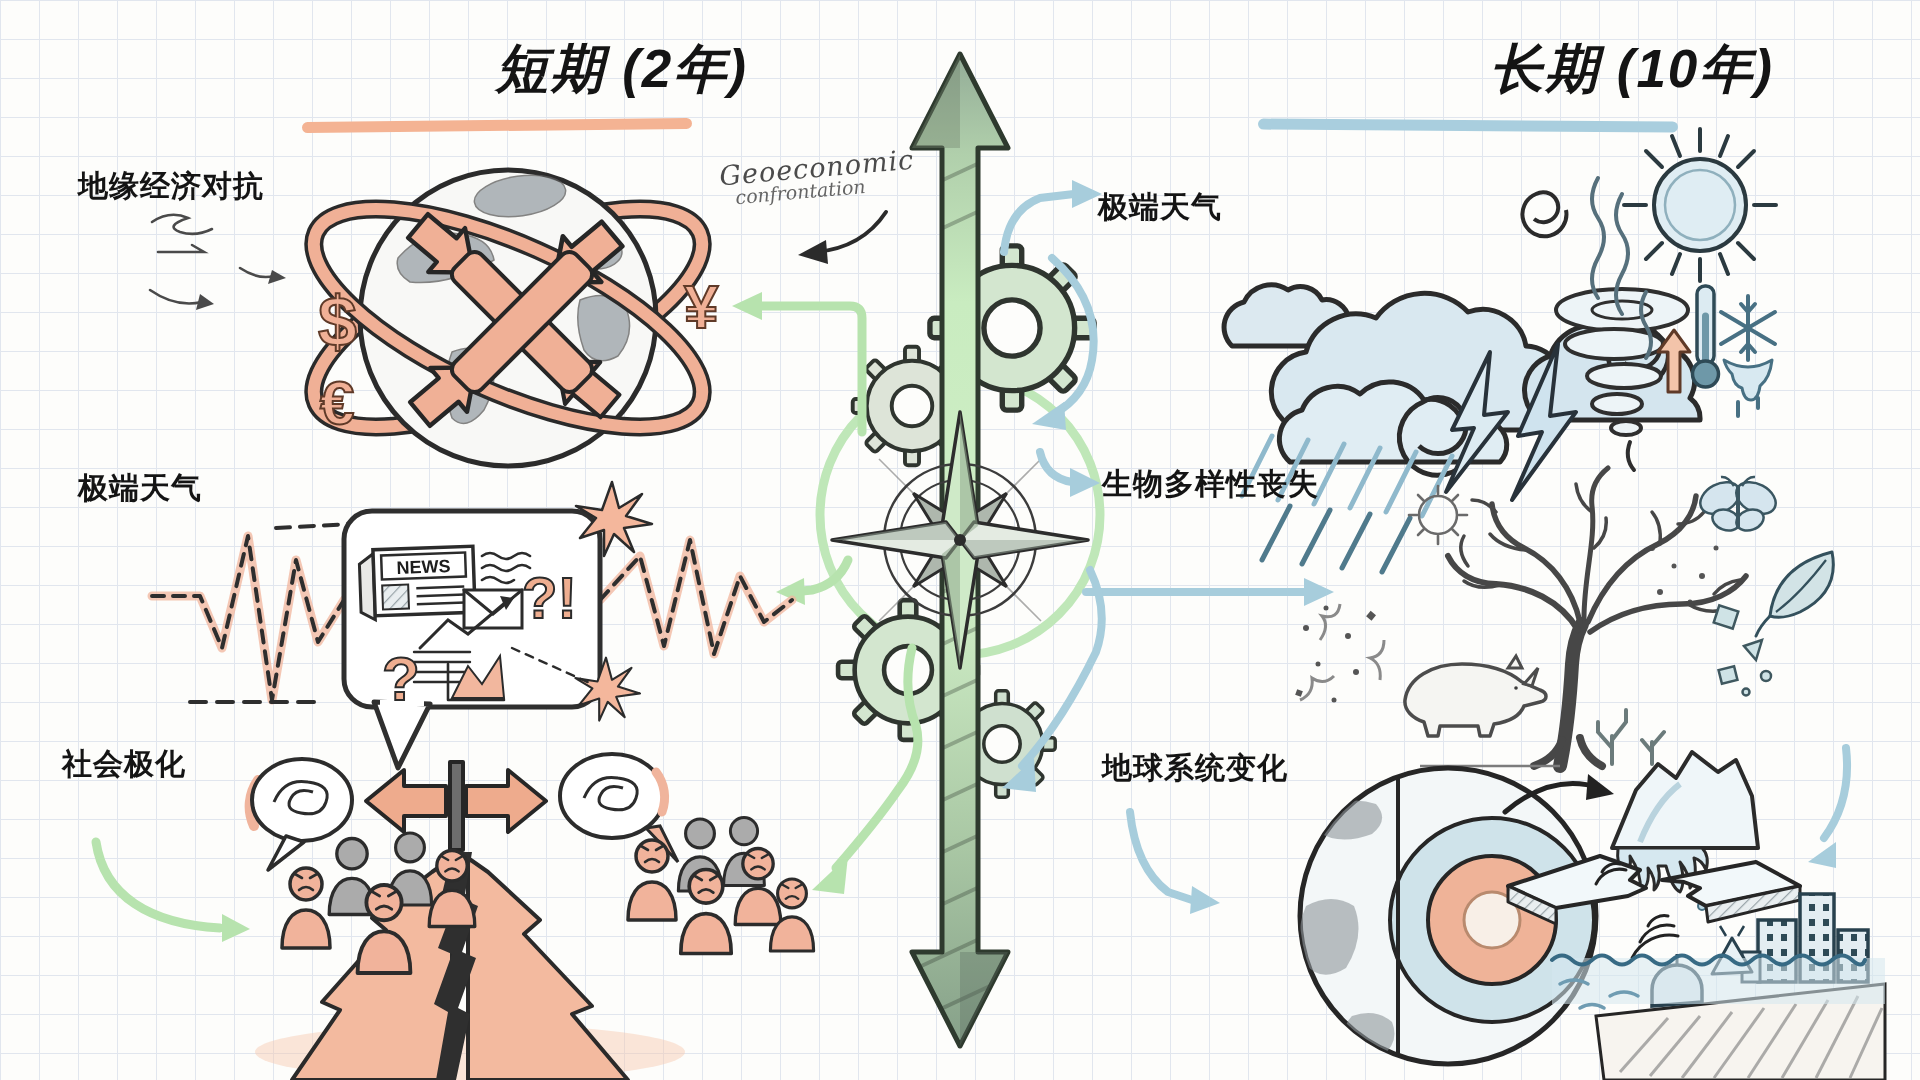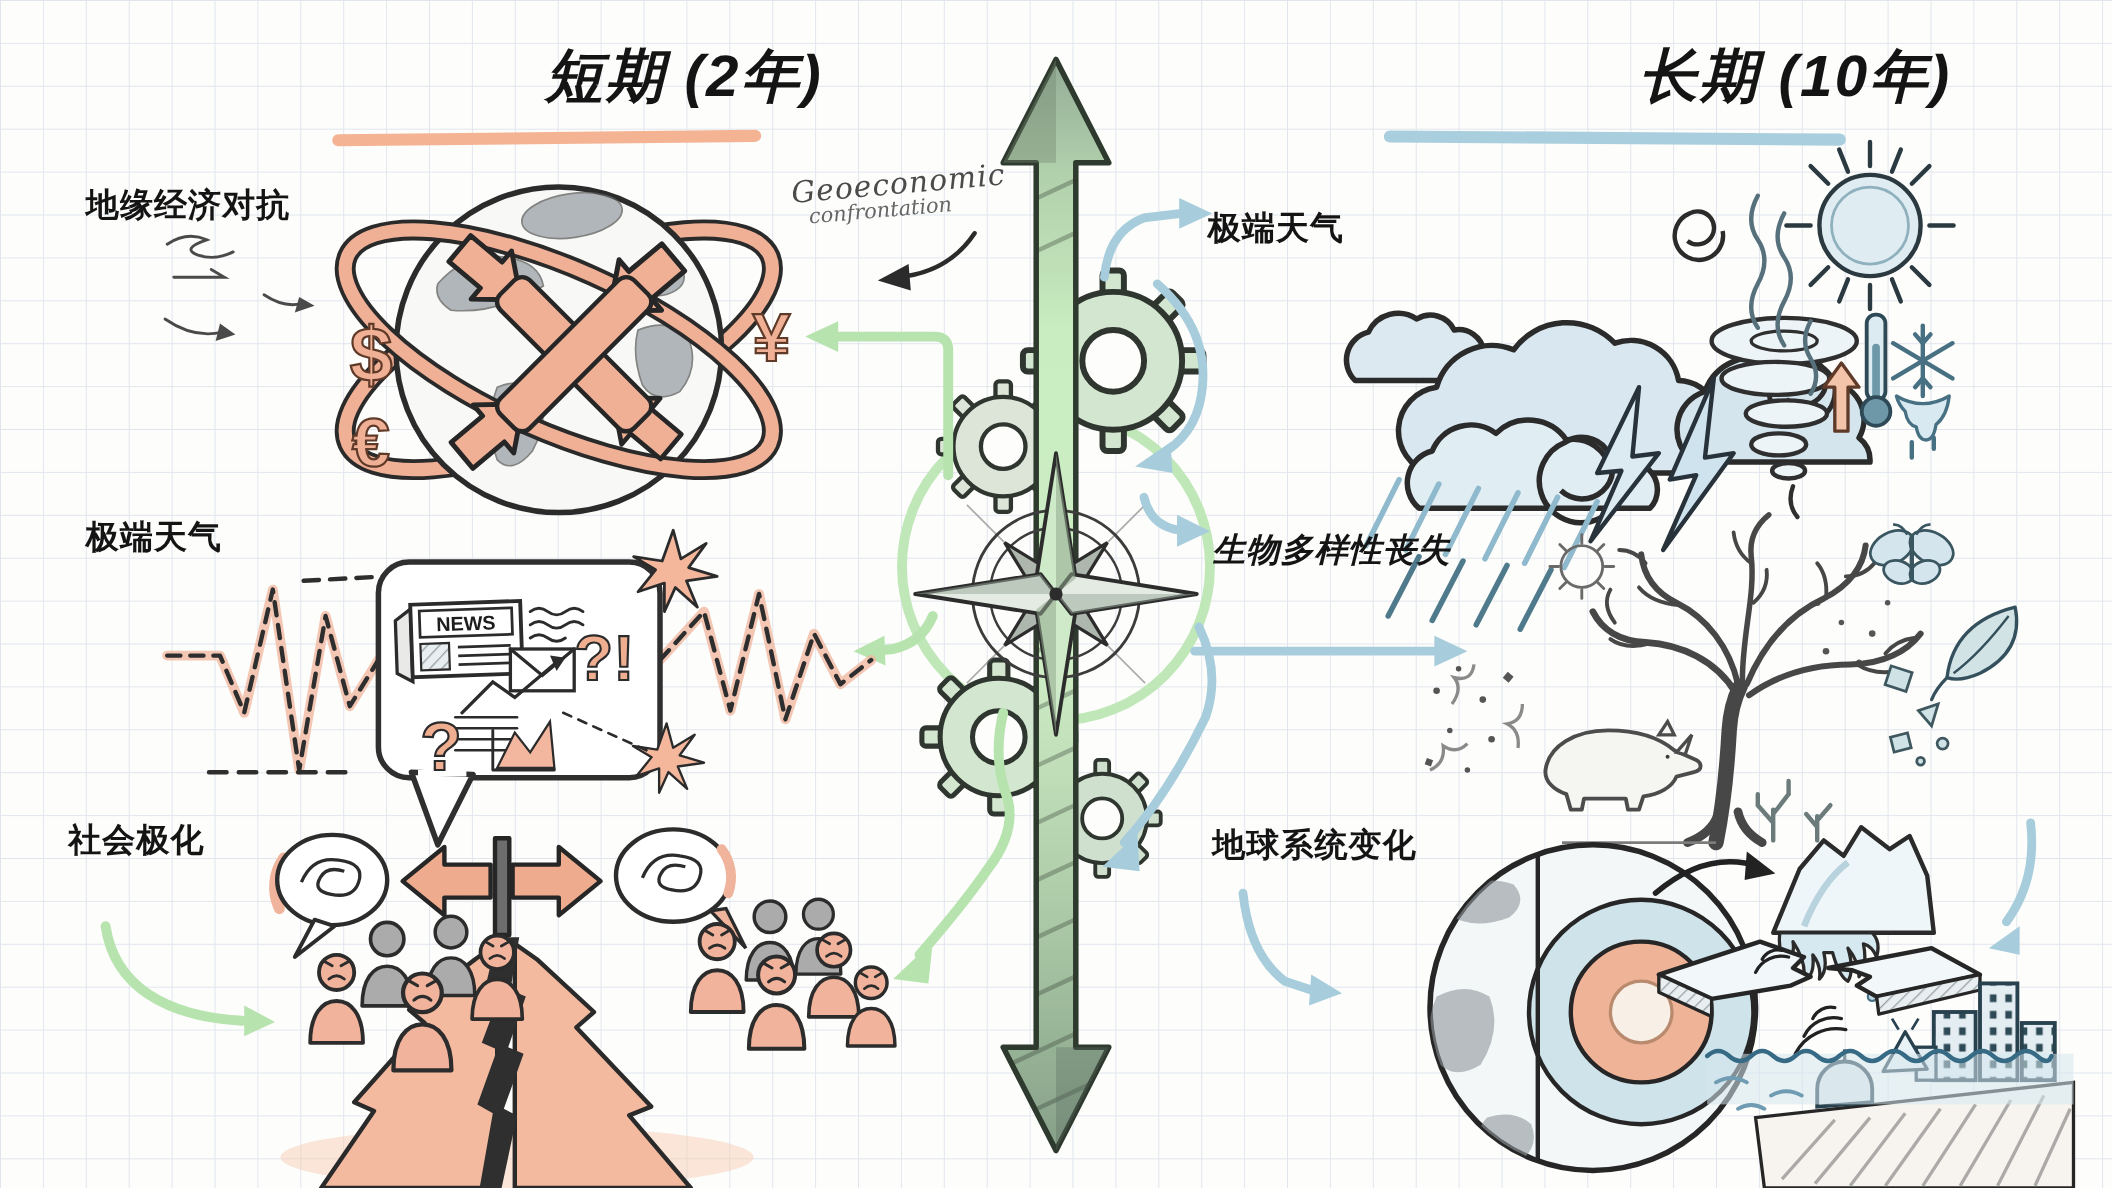--- a/index.html
+++ b/index.html
@@ -554,19 +554,19 @@
 <div class="abs underline" style="left:302px;top:120px;width:390px;background:#f4b393;transform:rotate(-0.6deg);"></div>
 
 <div class="abs title" style="left:1274px;top:34px;">长期 (10年)</div>
 <div class="abs underline" style="left:1258px;top:120px;width:420px;background:#a9cede;transform:rotate(0.4deg);"></div>
 
 <div class="abs seclabel" style="left:78px;top:166px;">地缘经济对抗</div>
 <div class="abs seclabel" style="left:78px;top:468px;">极端天气</div>
 <div class="abs seclabel" style="left:62px;top:744px;">社会极化</div>
 
 <div class="abs seclabel" style="left:1098px;top:166px;margin-top:21px;">极端天气</div>
-<div class="abs seclabel" style="left:1102px;top:480px;font-style:italic;">生物多样性丧失</div>
+<div class="abs seclabel" style="left:1102px;top:464px;">生物多样性丧失</div>
 <div class="abs seclabel" style="left:1102px;top:748px;">地球系统变化</div>
 
 <div class="abs handwrite" style="left:720px;top:154px;">
   <div class="hw1">Geoeconomic</div>
   <div class="hw2">confrontation</div>
 </div>
 
 </body></html>

